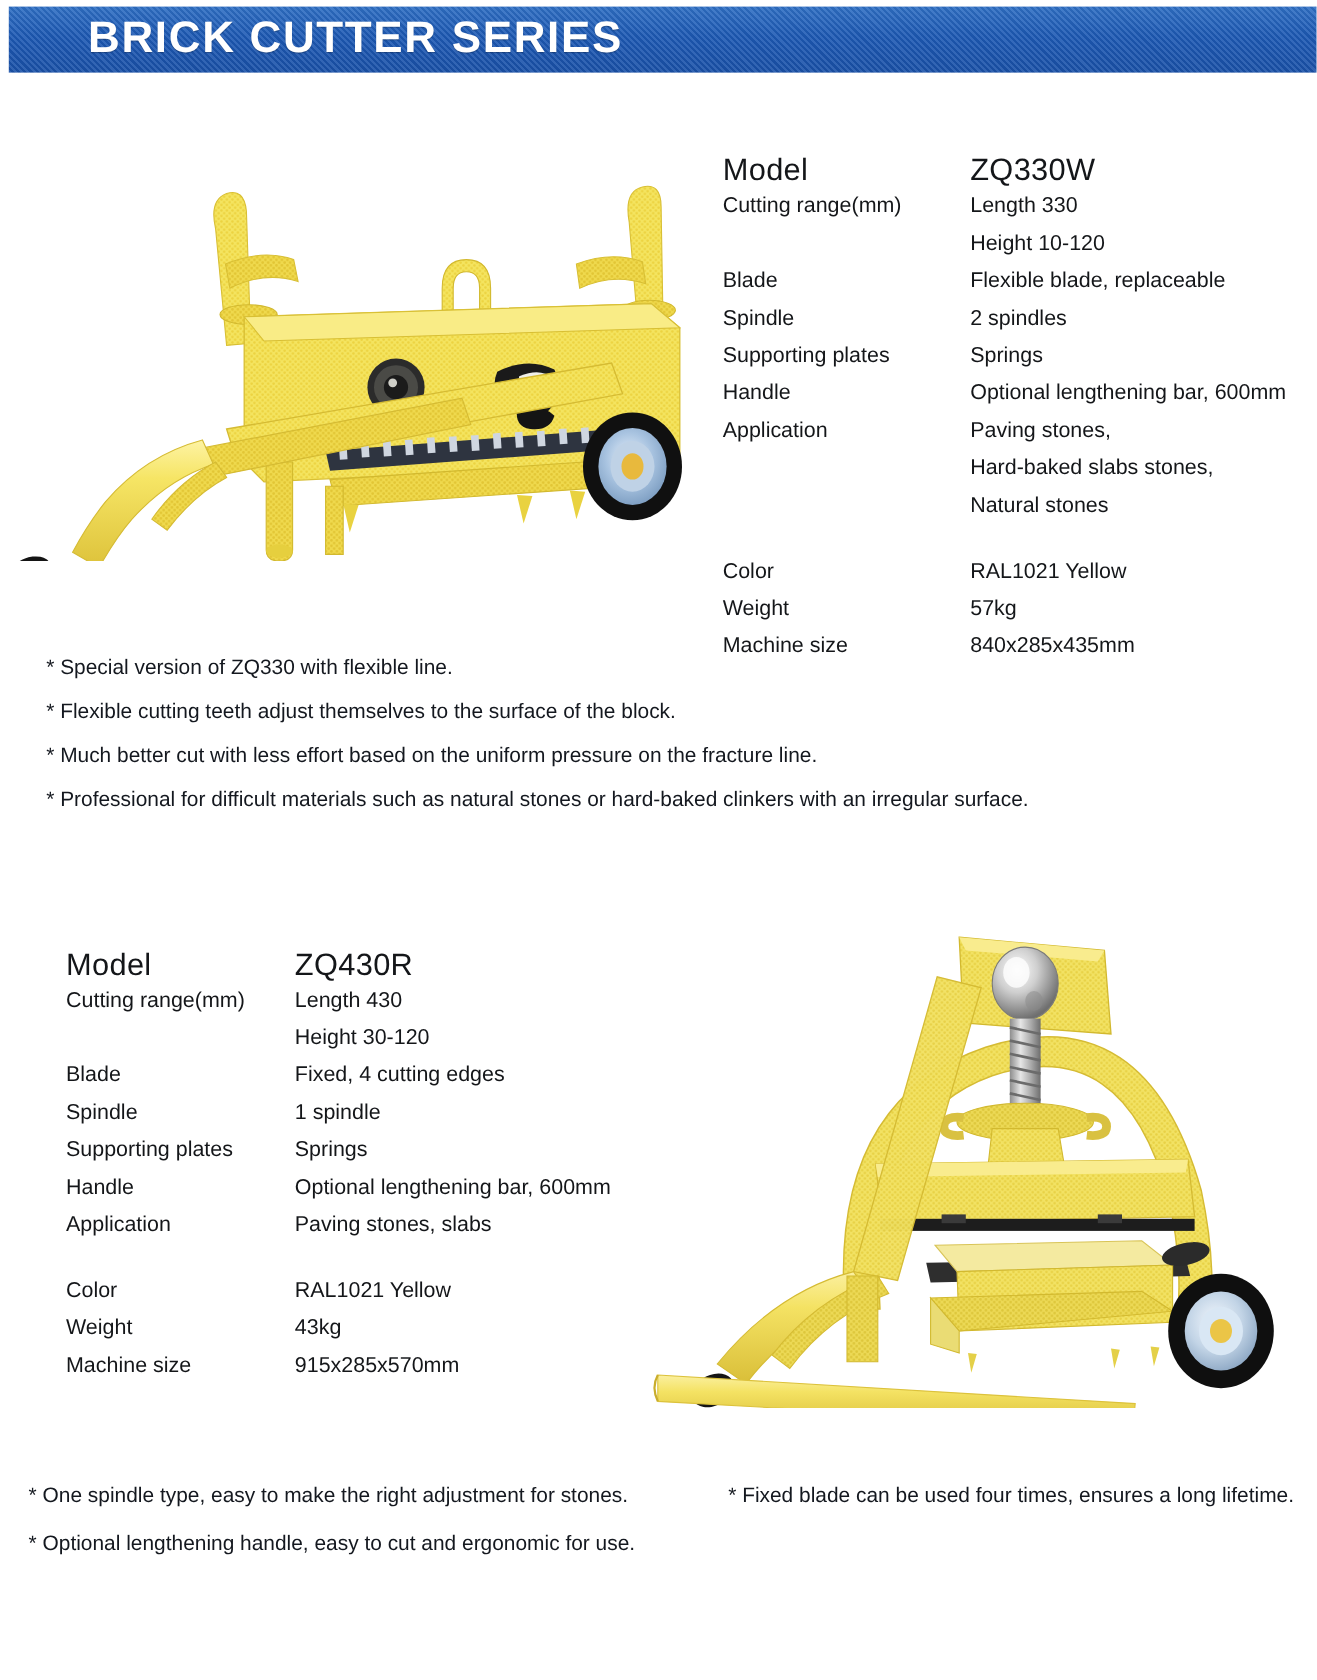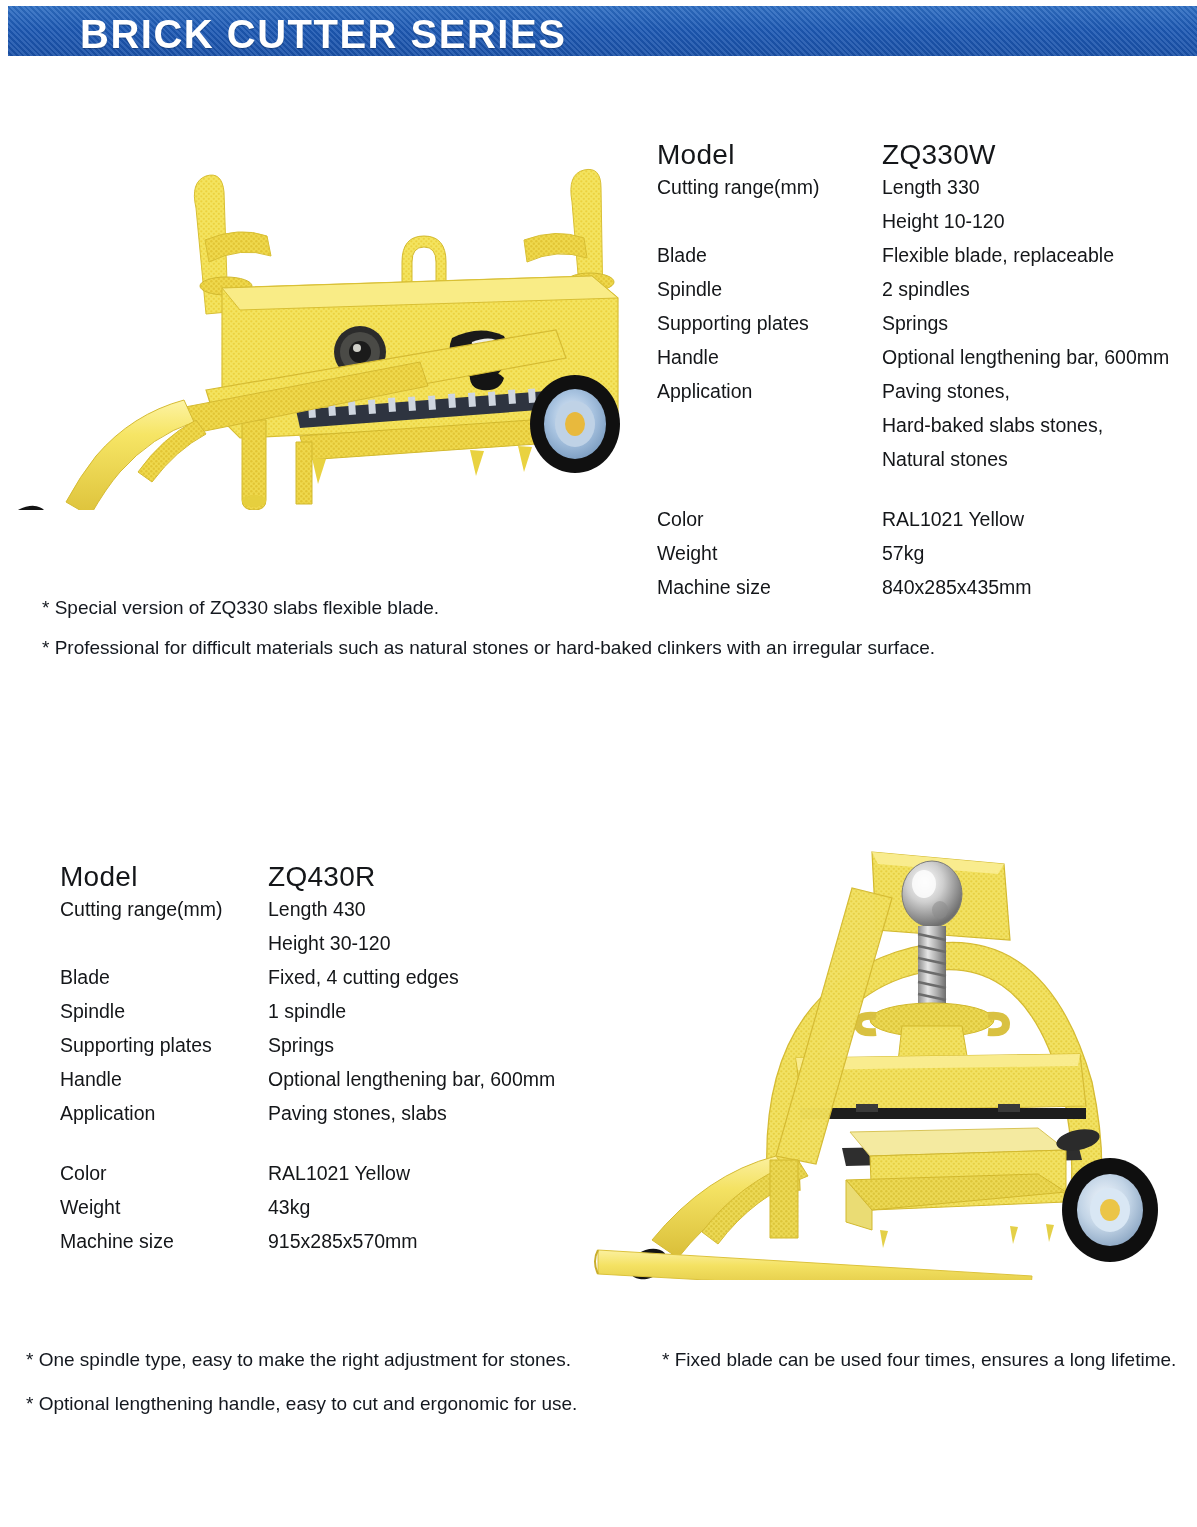--- a/index.html
+++ b/index.html
@@ -16,21 +16,21 @@
     color: #111418;
     -webkit-font-smoothing: antialiased;
   }
 
   
   .banner {
     position: absolute;
     left: 8px;
     top: 6px;
     width: 1189px;
-    height: 50px;
+    height: 60px;
     background:
       repeating-linear-gradient(45deg, rgba(255,255,255,.10) 0 2px, rgba(0,0,0,.06) 2px 4px),
       linear-gradient(180deg, #2f6fc4 0%, #1d59b4 45%, #1a51a8 100%);
   }
   .banner-title {
     position: absolute;
     left: 72px;
     top: 6px;
     font-size: 40px;
     font-weight: bold;
@@ -260,21 +260,23 @@
     <span class="spec-label">Weight</span>
     <span class="spec-value">57kg</span>
   </div>
   <div class="spec-row">
     <span class="spec-label">Machine size</span>
     <span class="spec-value">840x285x435mm</span>
   </div>
 </div>
 
 <div class="notes" id="notes-1">
-  <div class="note">* Special version of ZQ330 slabs flexible blade.</div>
+  <div class="note">* Special version of ZQ330 with flexible line.</div>
+  <div class="note">* Flexible cutting teeth adjust themselves to the surface of the block.</div>
+  <div class="note">* Much better cut with less effort based on the uniform pressure on the fracture line.</div>
   <div class="note">* Professional for difficult materials such as natural stones or hard-baked clinkers with an irregular surface.</div>
 </div>
 
 <div class="spec" id="spec-2">
   <div class="spec-row">
     <span class="spec-label spec-title">Model</span>
     <span class="spec-value spec-title">ZQ430R</span>
   </div>
   <div class="spec-spacer"></div>
 

